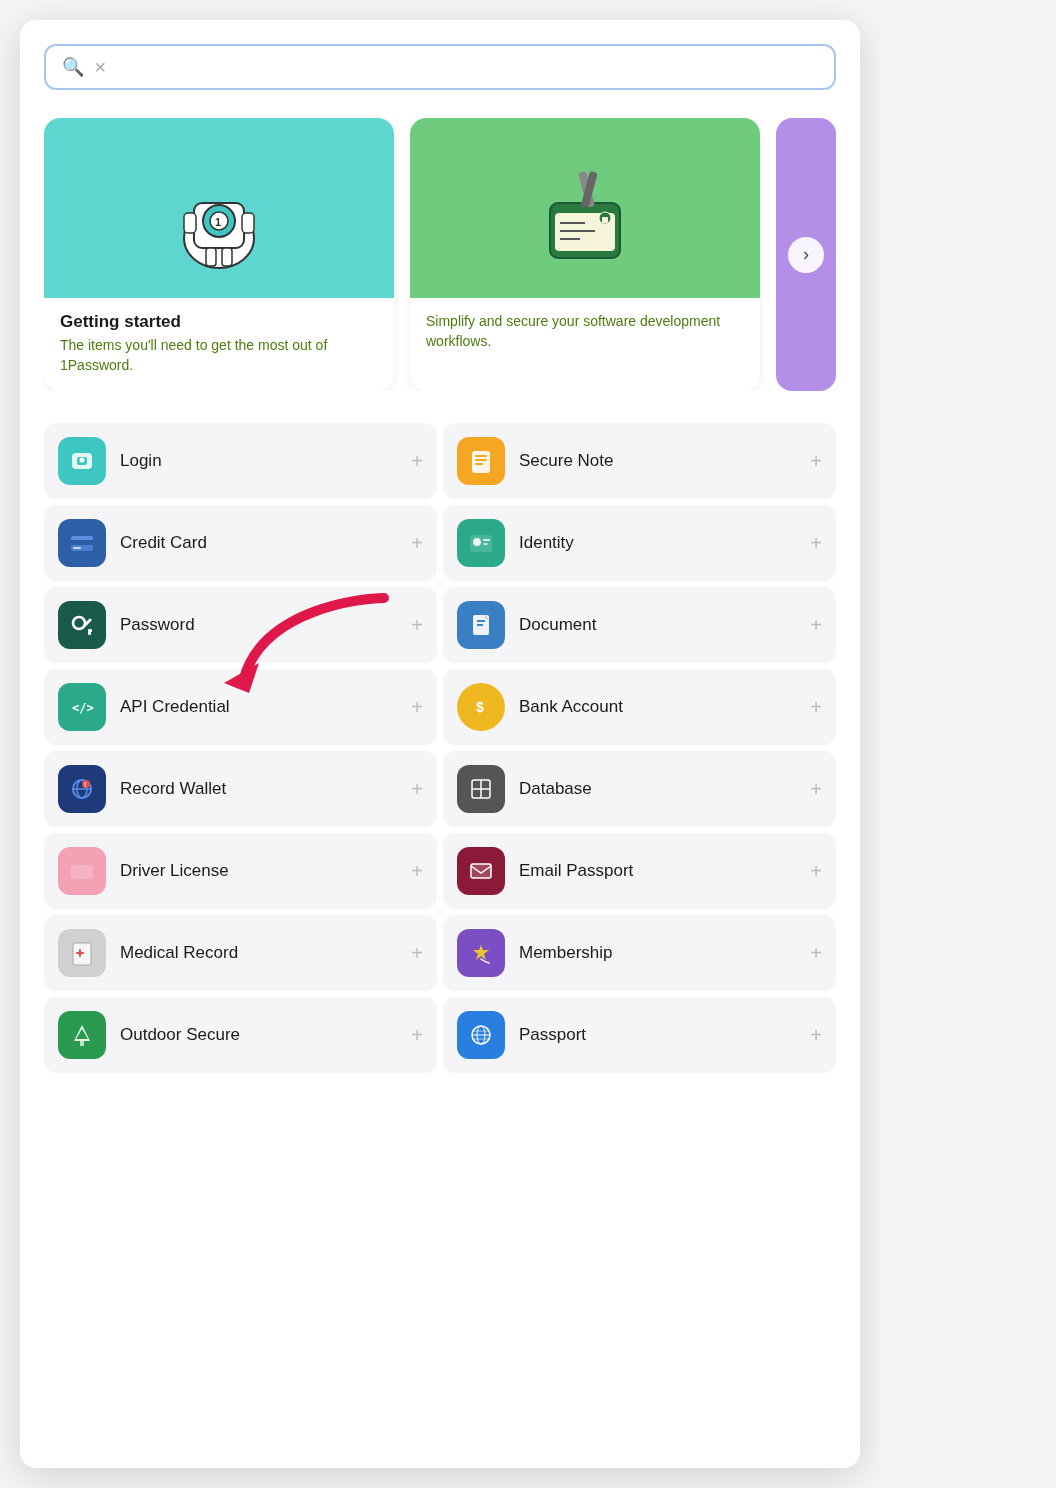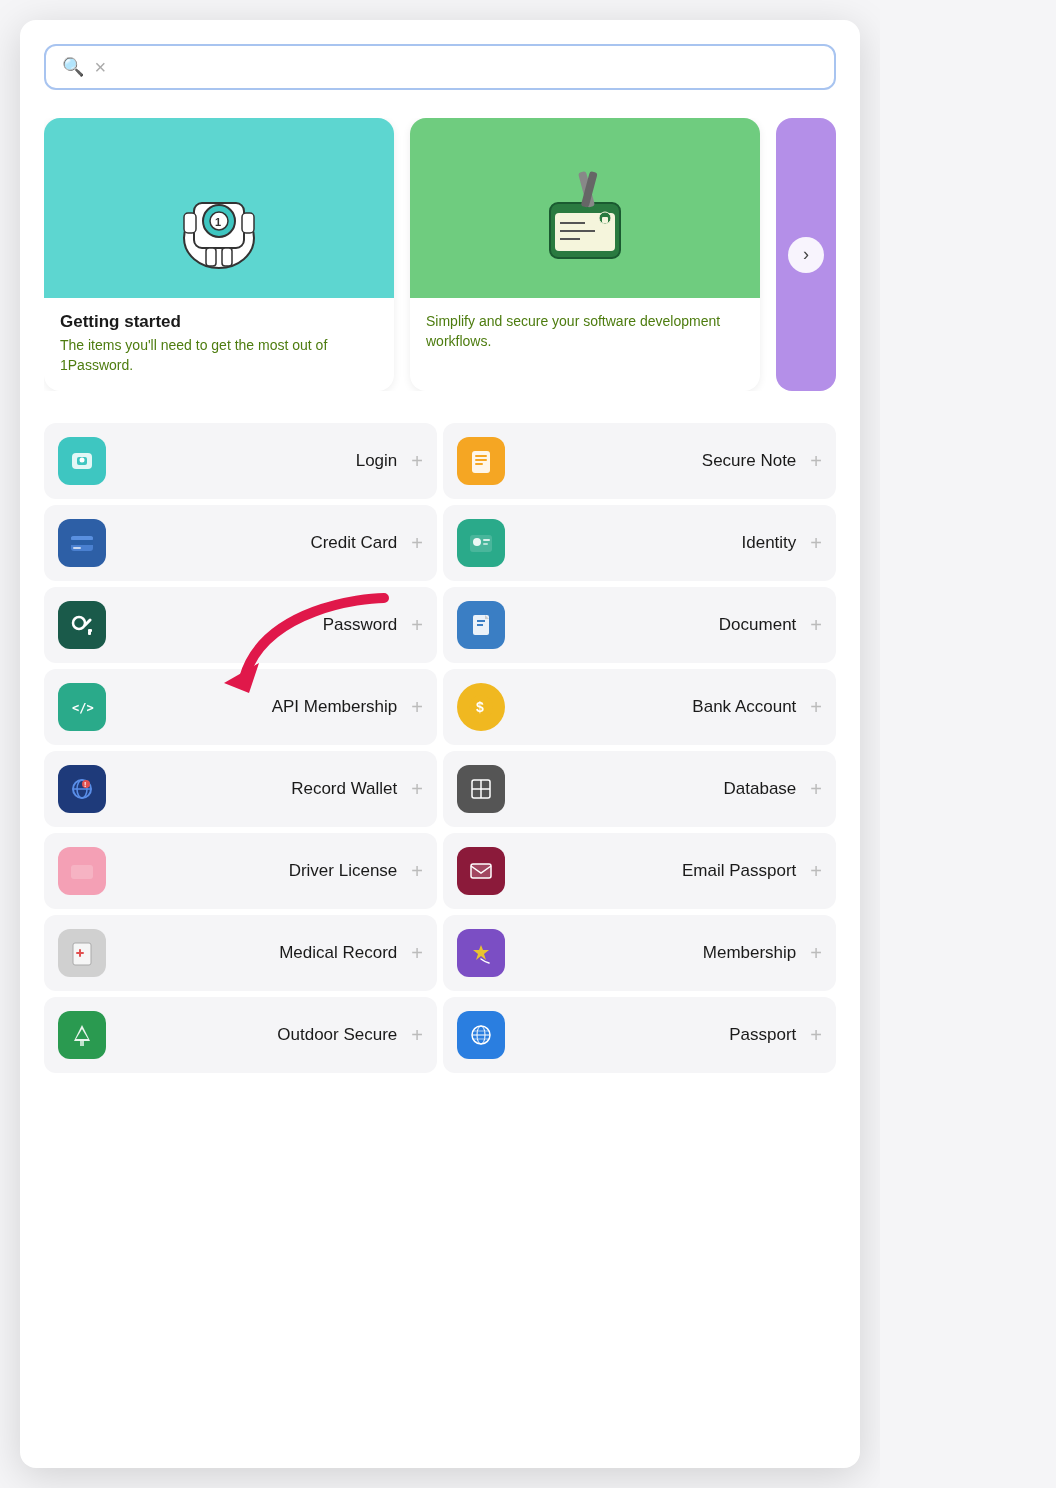--- a/index.html
+++ b/index.html
@@ -124,21 +124,20 @@
     }
     .item-row {
       display: flex;
       align-items: center;
       gap: 14px;
       padding: 14px 14px;
       border-radius: 12px;
       background: #f5f5f7;
       cursor: pointer;
       position: relative;
-      text-align: right;
     }
     .item-icon {
       width: 48px;
       height: 48px;
       border-radius: 12px;
       display: flex;
       align-items: center;
       justify-content: center;
       font-size: 26px;
       flex-shrink: 0;
@@ -319,21 +318,21 @@
         <span class="item-label">Document</span>
         <span class="item-add">+</span>
       </div>
 
       <div class="item-row">
         <div class="item-icon" style="background:#2aaa8a;">
           <svg width="28" height="28" viewBox="0 0 28 28" fill="none">
             <text x="4" y="19" font-family="monospace" font-size="12" fill="white" font-weight="bold">&lt;/&gt;</text>
           </svg>
         </div>
-        <span class="item-label">API Membership</span>
+        <span class="item-label">API Credential</span>
         <span class="item-add">+</span>
       </div>
 
       <div class="item-row">
         <div class="item-icon" style="background:#f0b820; border-radius:50%;">
           <svg width="28" height="28" viewBox="0 0 28 28" fill="none">
             <circle cx="14" cy="14" r="12" fill="#f0b820"></circle>
             <text x="9" y="19" font-size="14" fill="white" font-weight="bold">$</text>
           </svg>
         </div>

